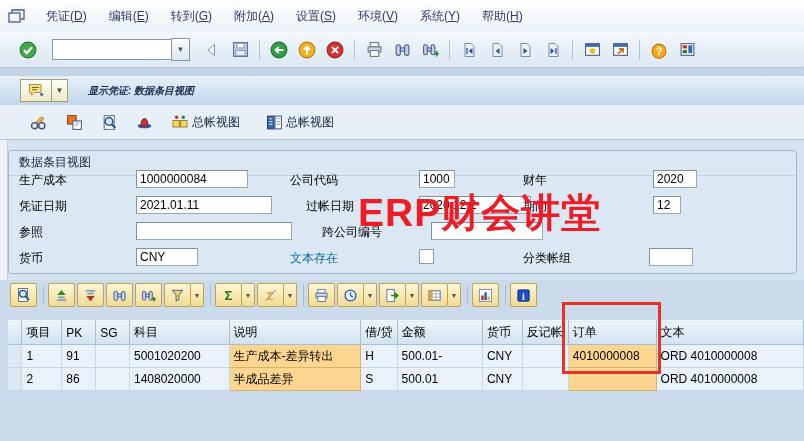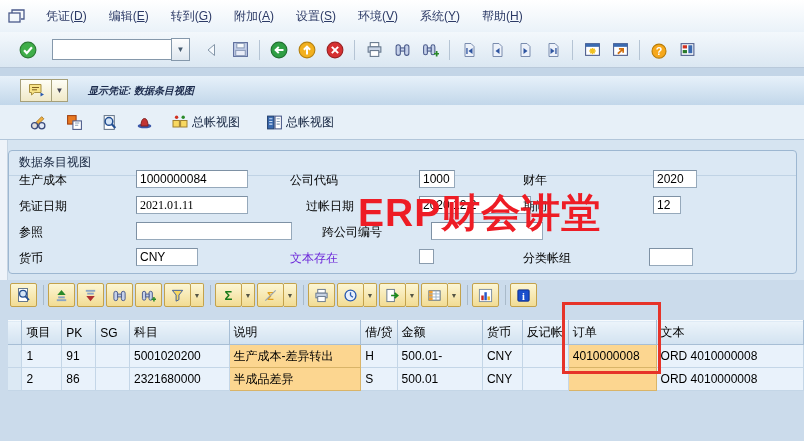--- a/index.html
+++ b/index.html
@@ -44,21 +44,21 @@
     border-bottom:1px solid #b2c6da;display:flex;align-items:center;padding-left:24px;
     box-sizing:border-box;}
   .abtn{display:inline-flex;align-items:center;gap:3px;padding:3px 5px;margin-right:8px;color:#13233f;}
 
   
   .groupbox{position:absolute;left:8px;top:150px;width:787px;height:122px;background:#dbe8f4;
     border:1px solid #9db7d1;border-radius:4px;}
   .gbtitle{position:absolute;left:0;top:0;width:100%;box-sizing:border-box;padding:3px 10px 4px;
     border-bottom:1px solid #c0d3e5;color:#16253f;}
   .lbl{position:absolute;height:16px;white-space:nowrap;}
-  .lbl.dim{color:#6d28d9;}
+  .lbl.dim{color:#0369a1;}
   .fld{position:absolute;height:18px;box-sizing:border-box;background:#fff;
     border:1px solid #96a9bb;border-top-color:#7e91a4;border-left-color:#7e91a4;
     font-family:inherit;font-size:12px;padding:0 3px;color:#000;}
   .cb{position:absolute;width:13px;height:13px;background:#fff;border:1px solid #8a9cae;}
 
   
   .gridarea{position:absolute;left:0;top:280px;width:804px;height:161px;background:#cbdbeb;}
   .leftstrip{position:absolute;left:0;top:76px;width:7px;height:365px;background:#eef3f9;
     border-right:1px solid #c6d4e2;}
   .alvbar{position:absolute;left:10px;top:3px;display:flex;align-items:center;height:24px;}
@@ -353,21 +353,21 @@
     <div class="gbtitle">数据条目视图</div>
 
     <span class="lbl" style="left:10px;top:21px;">生产成本</span>
     <input class="fld" style="left: 127px; top: 19px; width: 112px;" readonly="" value="1000000084">
     <span class="lbl" style="left:281px;top:21px;">公司代码</span>
     <input class="fld" style="left: 410px; top: 19px; width: 36px;" readonly="" value="1000">
     <span class="lbl" style="left:514px;top:21px;">财年</span>
     <input class="fld" style="left: 644px; top: 19px; width: 44px;" readonly="" value="2020">
 
     <span class="lbl" style="left:10px;top:47px;">凭证日期</span>
-    <input class="fld" style="left: 127px; top: 45px; width: 112px; font-family: Liberation Serif, serif;" readonly="" value="2021.01.11">
+    <input class="fld" style="left: 127px; top: 45px; width: 136px;" readonly="" value="2021.01.11">
     <span class="lbl" style="left:297px;top:47px;">过帐日期</span>
     <input class="fld" style="left: 410px; top: 45px; width: 112px;" readonly="" value="2020.12.2">
     <span class="lbl" style="left:514px;top:47px;">期间</span>
     <input class="fld" style="left: 644px; top: 45px; width: 28px;" readonly="" value="12">
 
     <span class="lbl" style="left:10px;top:73px;">参照</span>
     <input class="fld" style="left: 127px; top: 71px; width: 156px;" readonly="" value="">
     <span class="lbl" style="left:281px;top:73px;margin-left:32px;">跨公司编号</span>
     <input class="fld" style="left: 422px; top: 71px; width: 112px;" readonly="" value="">
 
@@ -556,21 +556,21 @@
         <td>CNY</td>
         <td></td>
         <td class="hl">4010000008</td>
         <td>ORD 4010000008</td>
       </tr>
       <tr>
         <td class="sel"></td>
         <td class="num">2</td>
         <td>86</td>
         <td></td>
-        <td>2321680000</td>
+        <td>1408020000</td>
         <td class="hl">半成品差异</td>
         <td>S</td>
         <td class="num">500.01</td>
         <td>CNY</td>
         <td></td>
         <td class="hl"></td>
         <td>ORD 4010000008</td>
       </tr>
     </tbody>
       </table>

